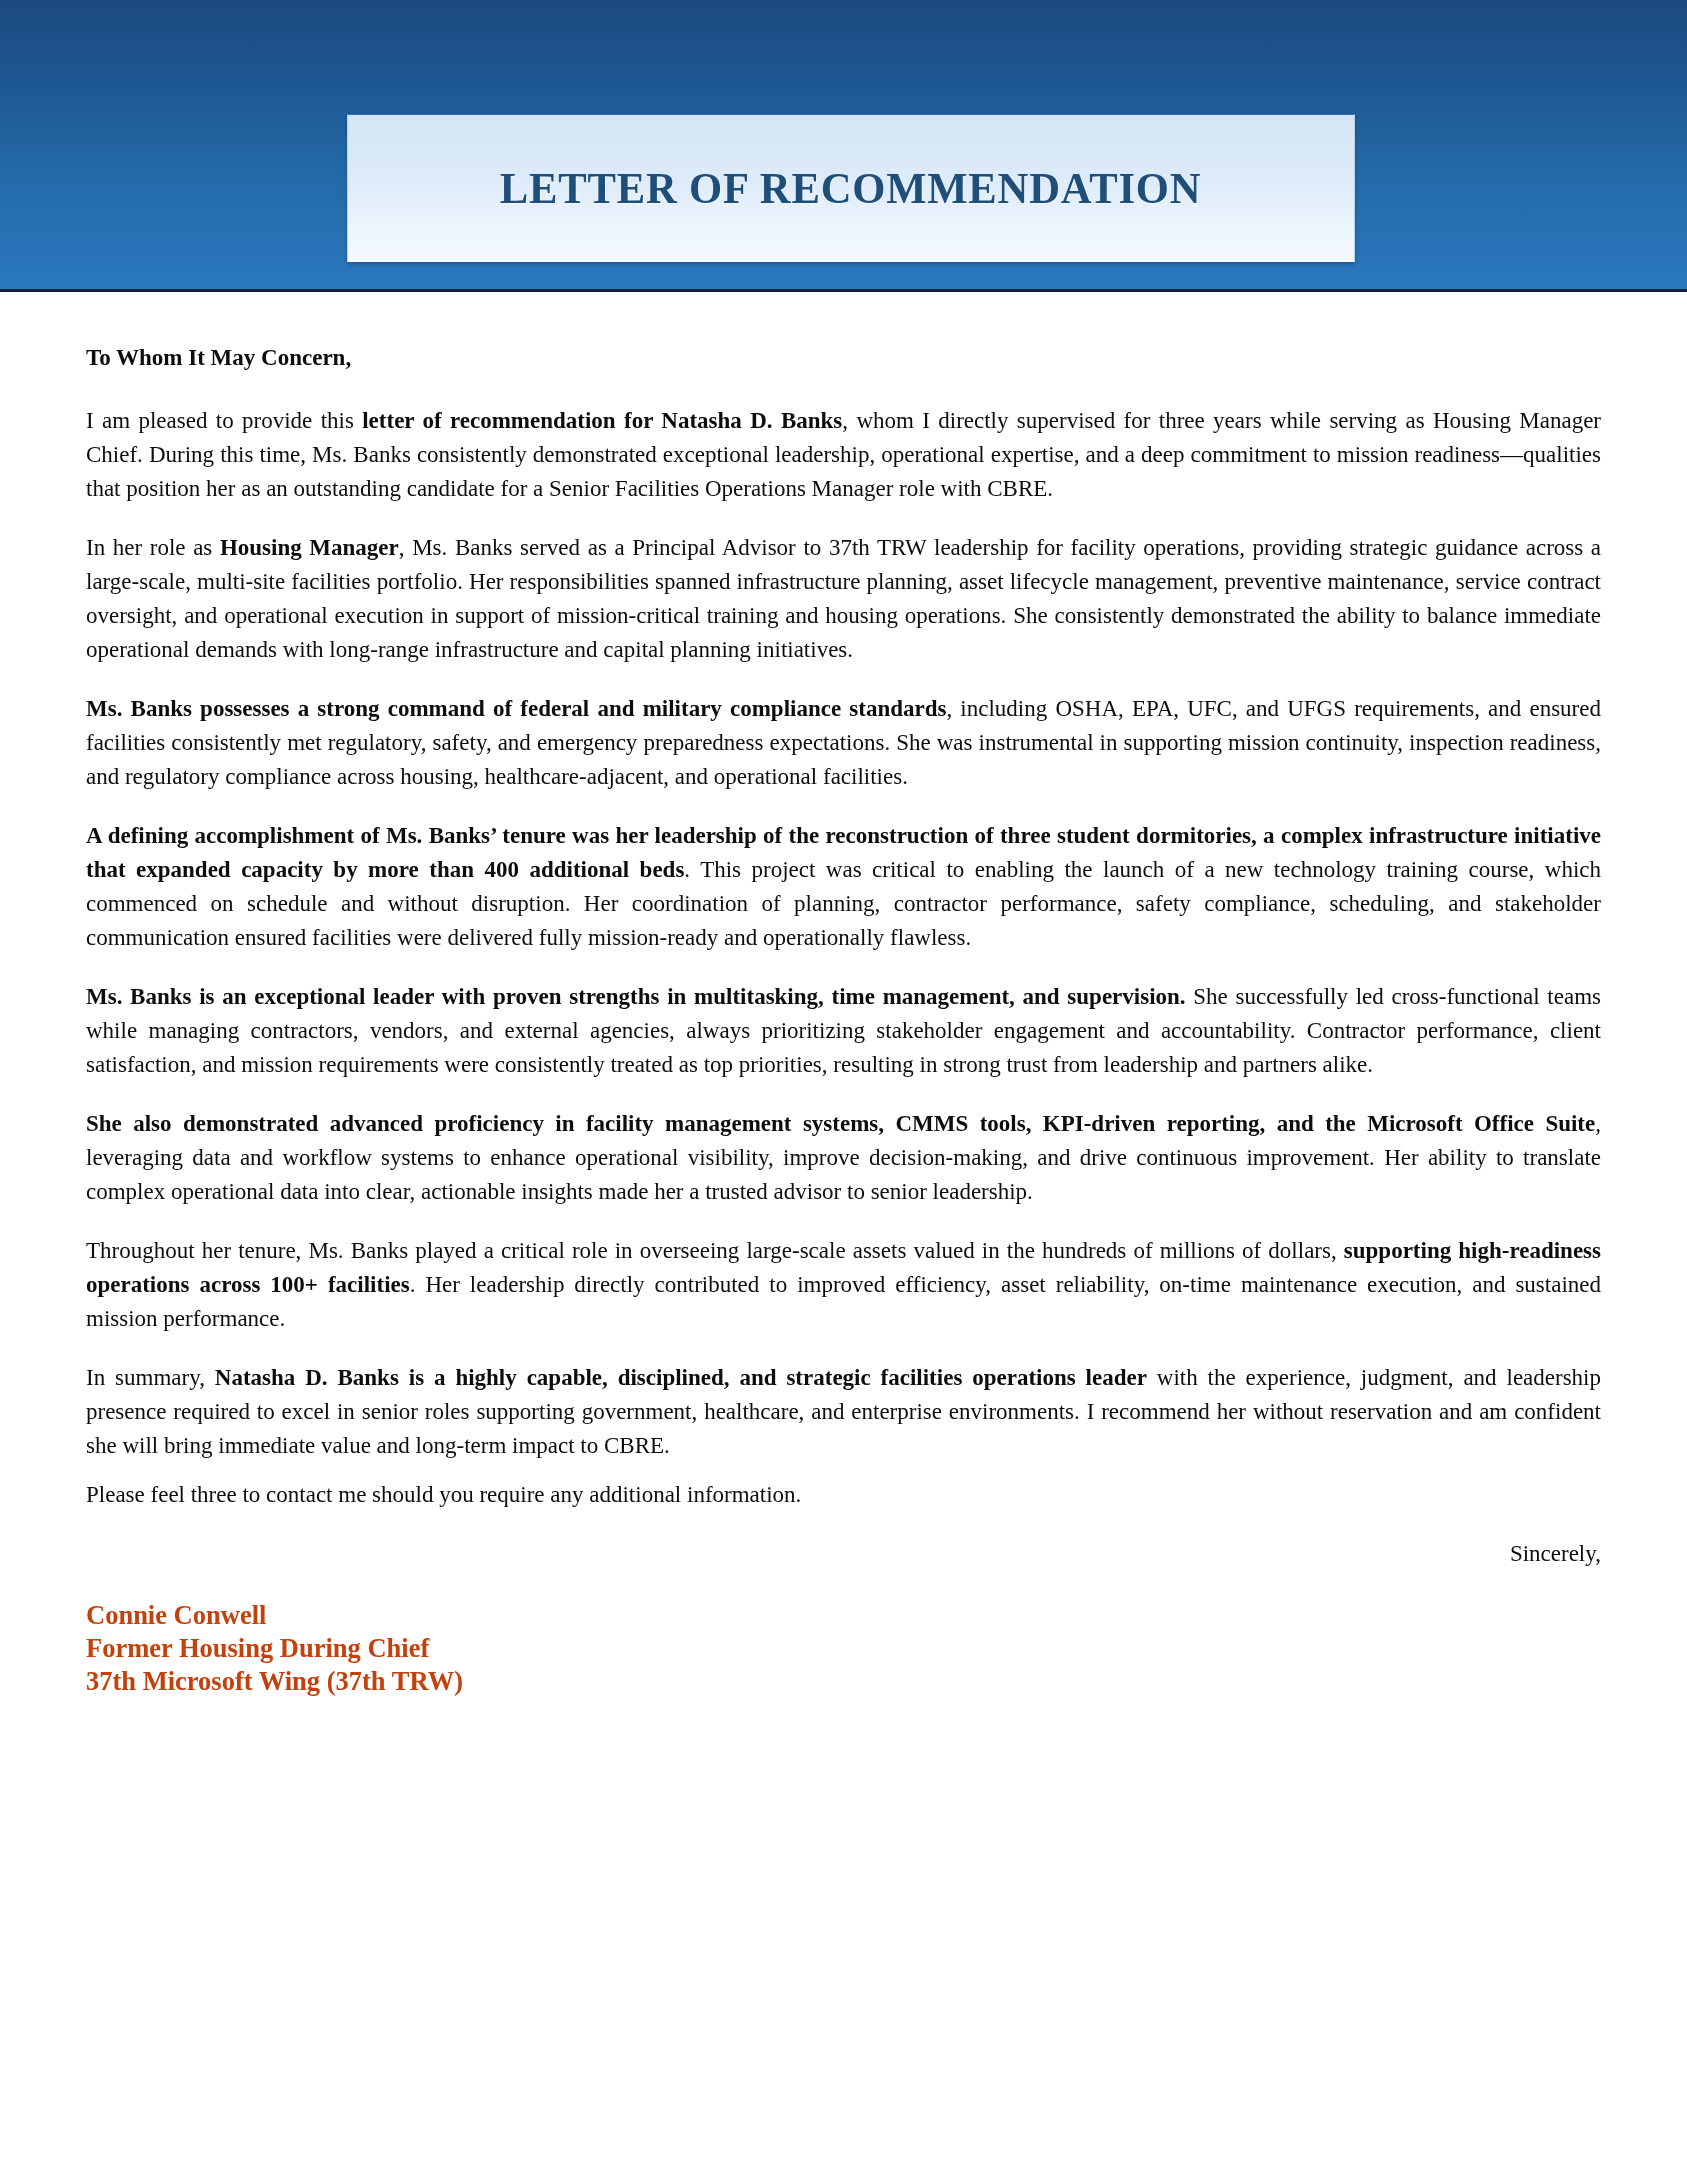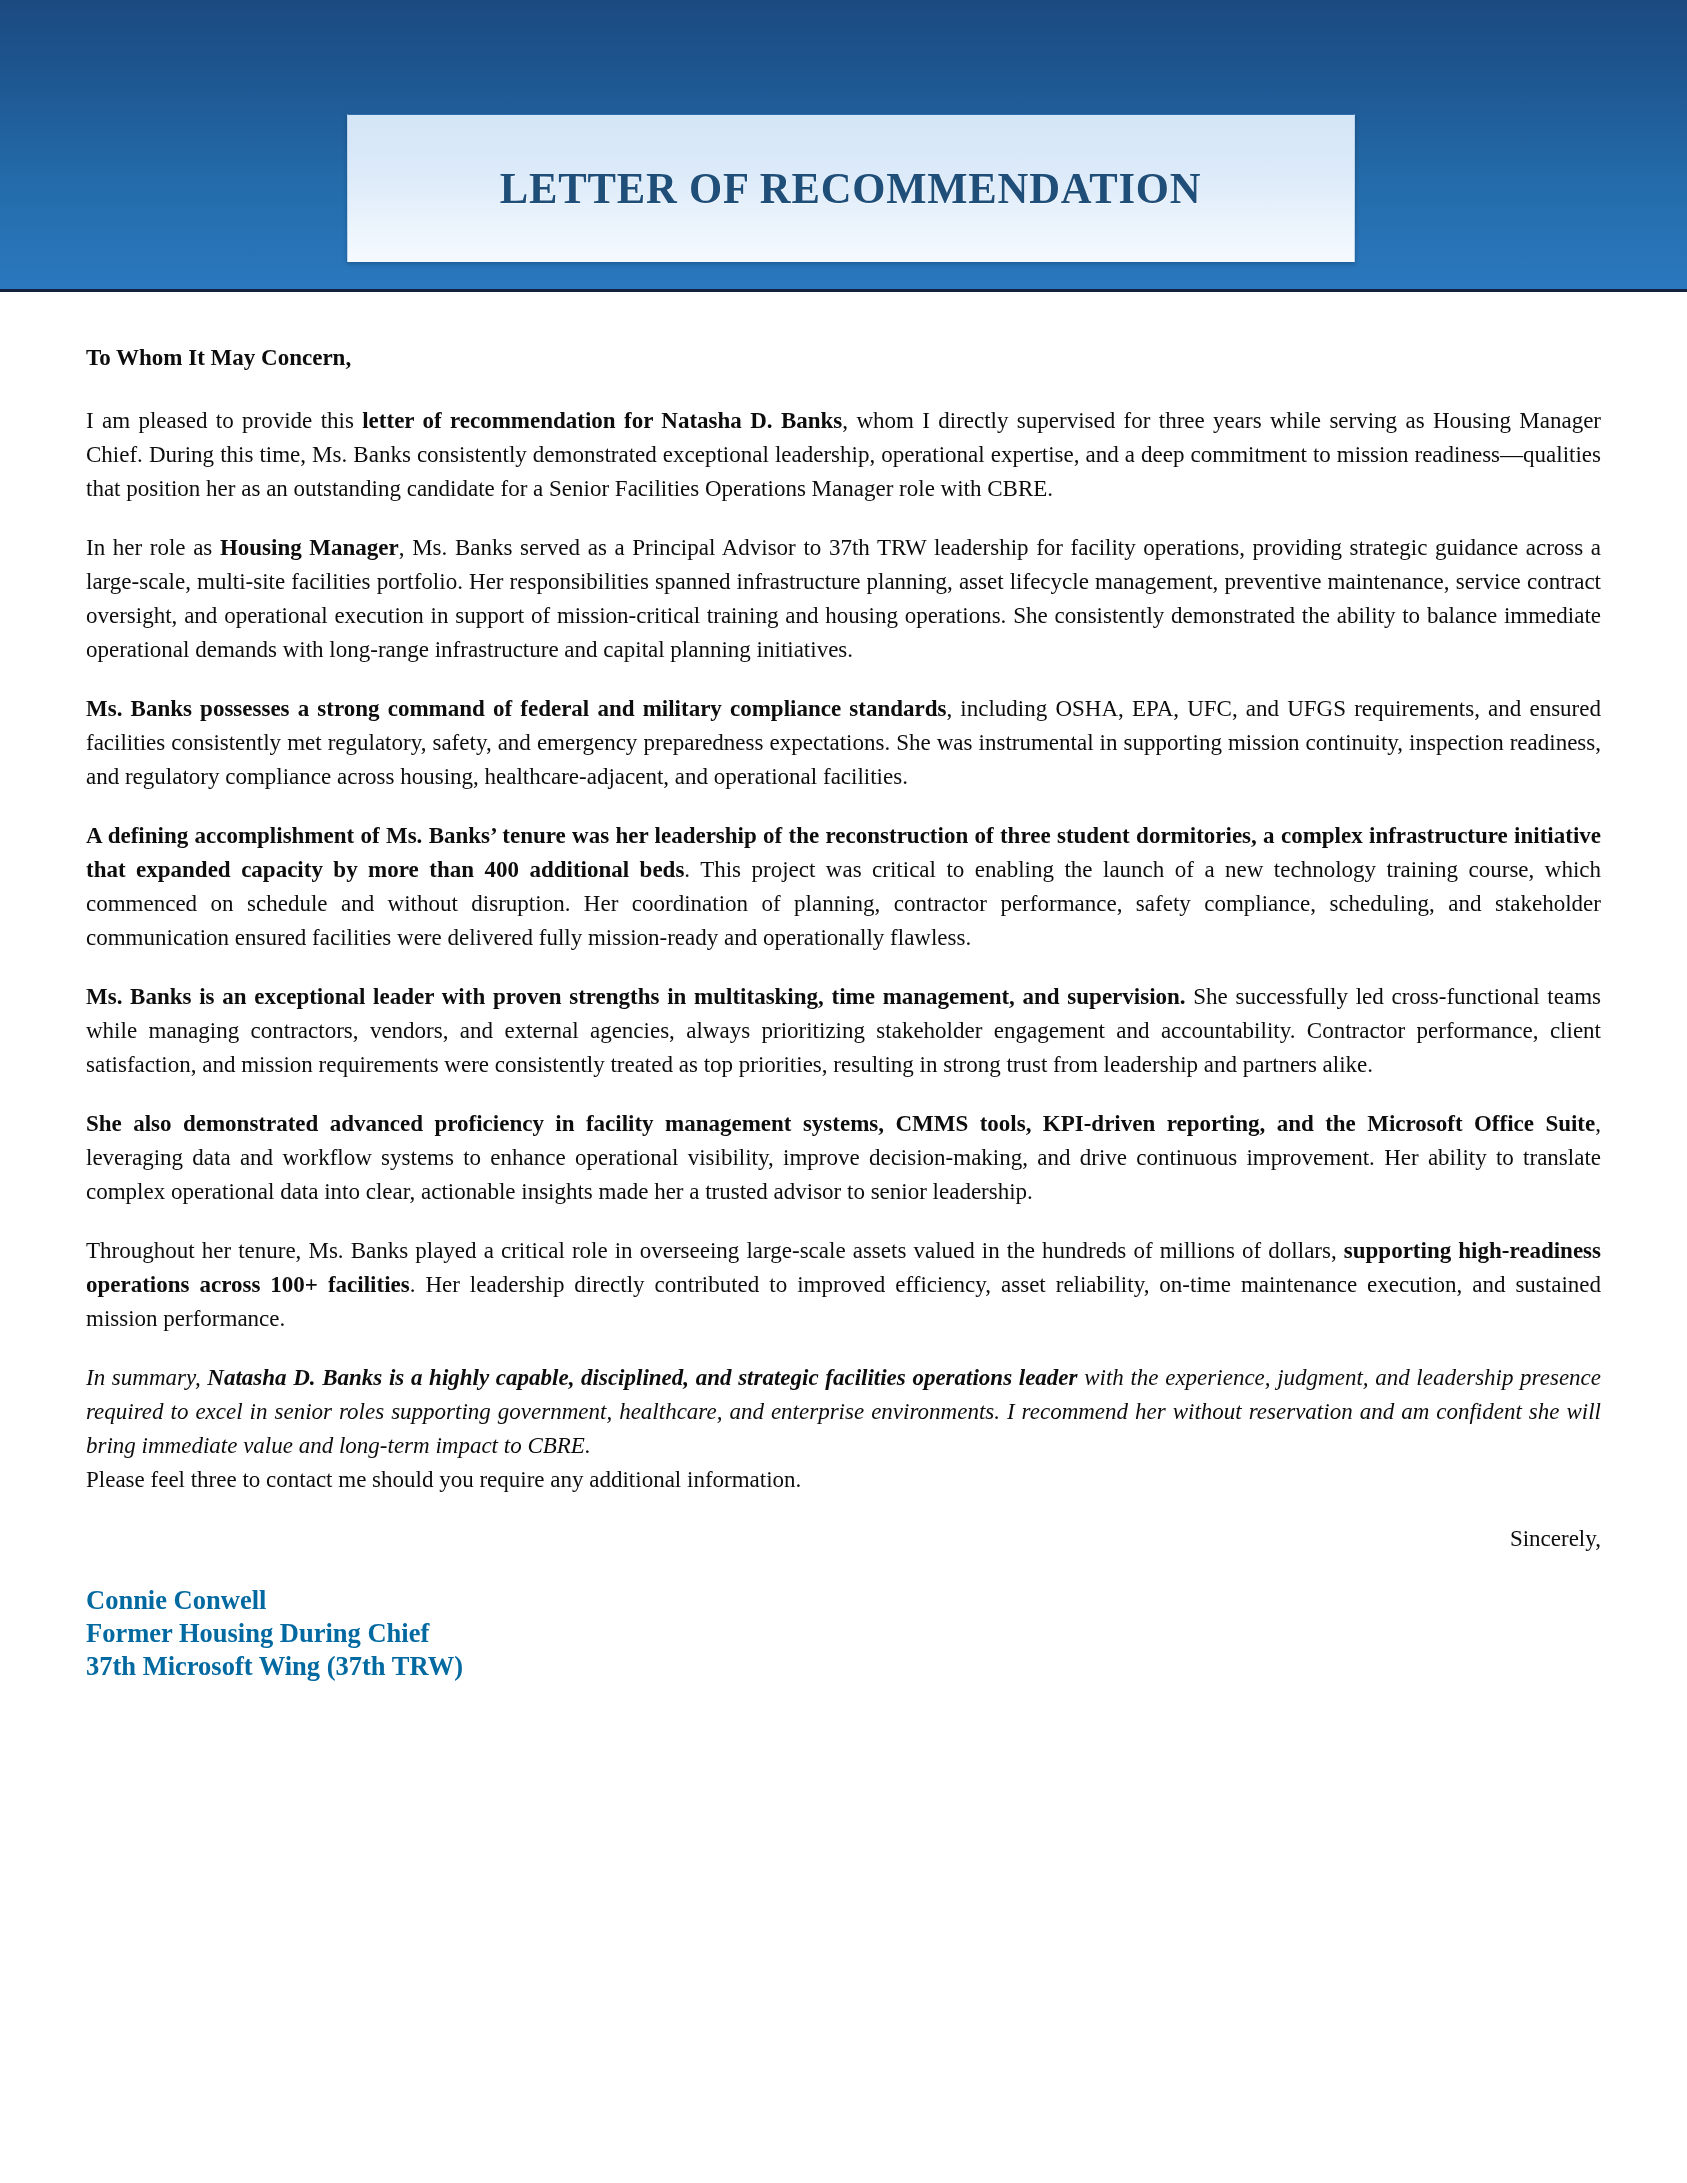--- a/index.html
+++ b/index.html
@@ -70,35 +70,35 @@
   }
   p.para {
     margin: 0 0 25px 0;
     font-size: 23px;
     line-height: 34px;
     color: #0d0d0d;
     text-align: justify;
     text-justify: inter-word;
     font-family: "Liberation Serif", "DejaVu Serif", serif;
   }
-  p.para:last-child { margin-bottom: 0; font-style: italic; }
+  p.para:last-child { margin-bottom: 15px; }
   p.salutation {
     font-weight: bold;
     text-align: left;
     margin-bottom: 29px;
   }
   p.plain-left { text-align: right; }
   p.no-gap { margin-bottom: 0; }
   .b { font-weight: bold; }
   .sig-block {
     margin-top: 28px;
     font-size: 26.5px;
     line-height: 33px;
     font-weight: bold;
-    color: #0369a1;
+    color: #c2410c;
     font-family: "Liberation Serif", "DejaVu Serif", serif;
   }
   .sig-line { display: block; }
 </style>
 </head>
 <body>
 
 <div class="page">
 
   <div class="banner"></div>

